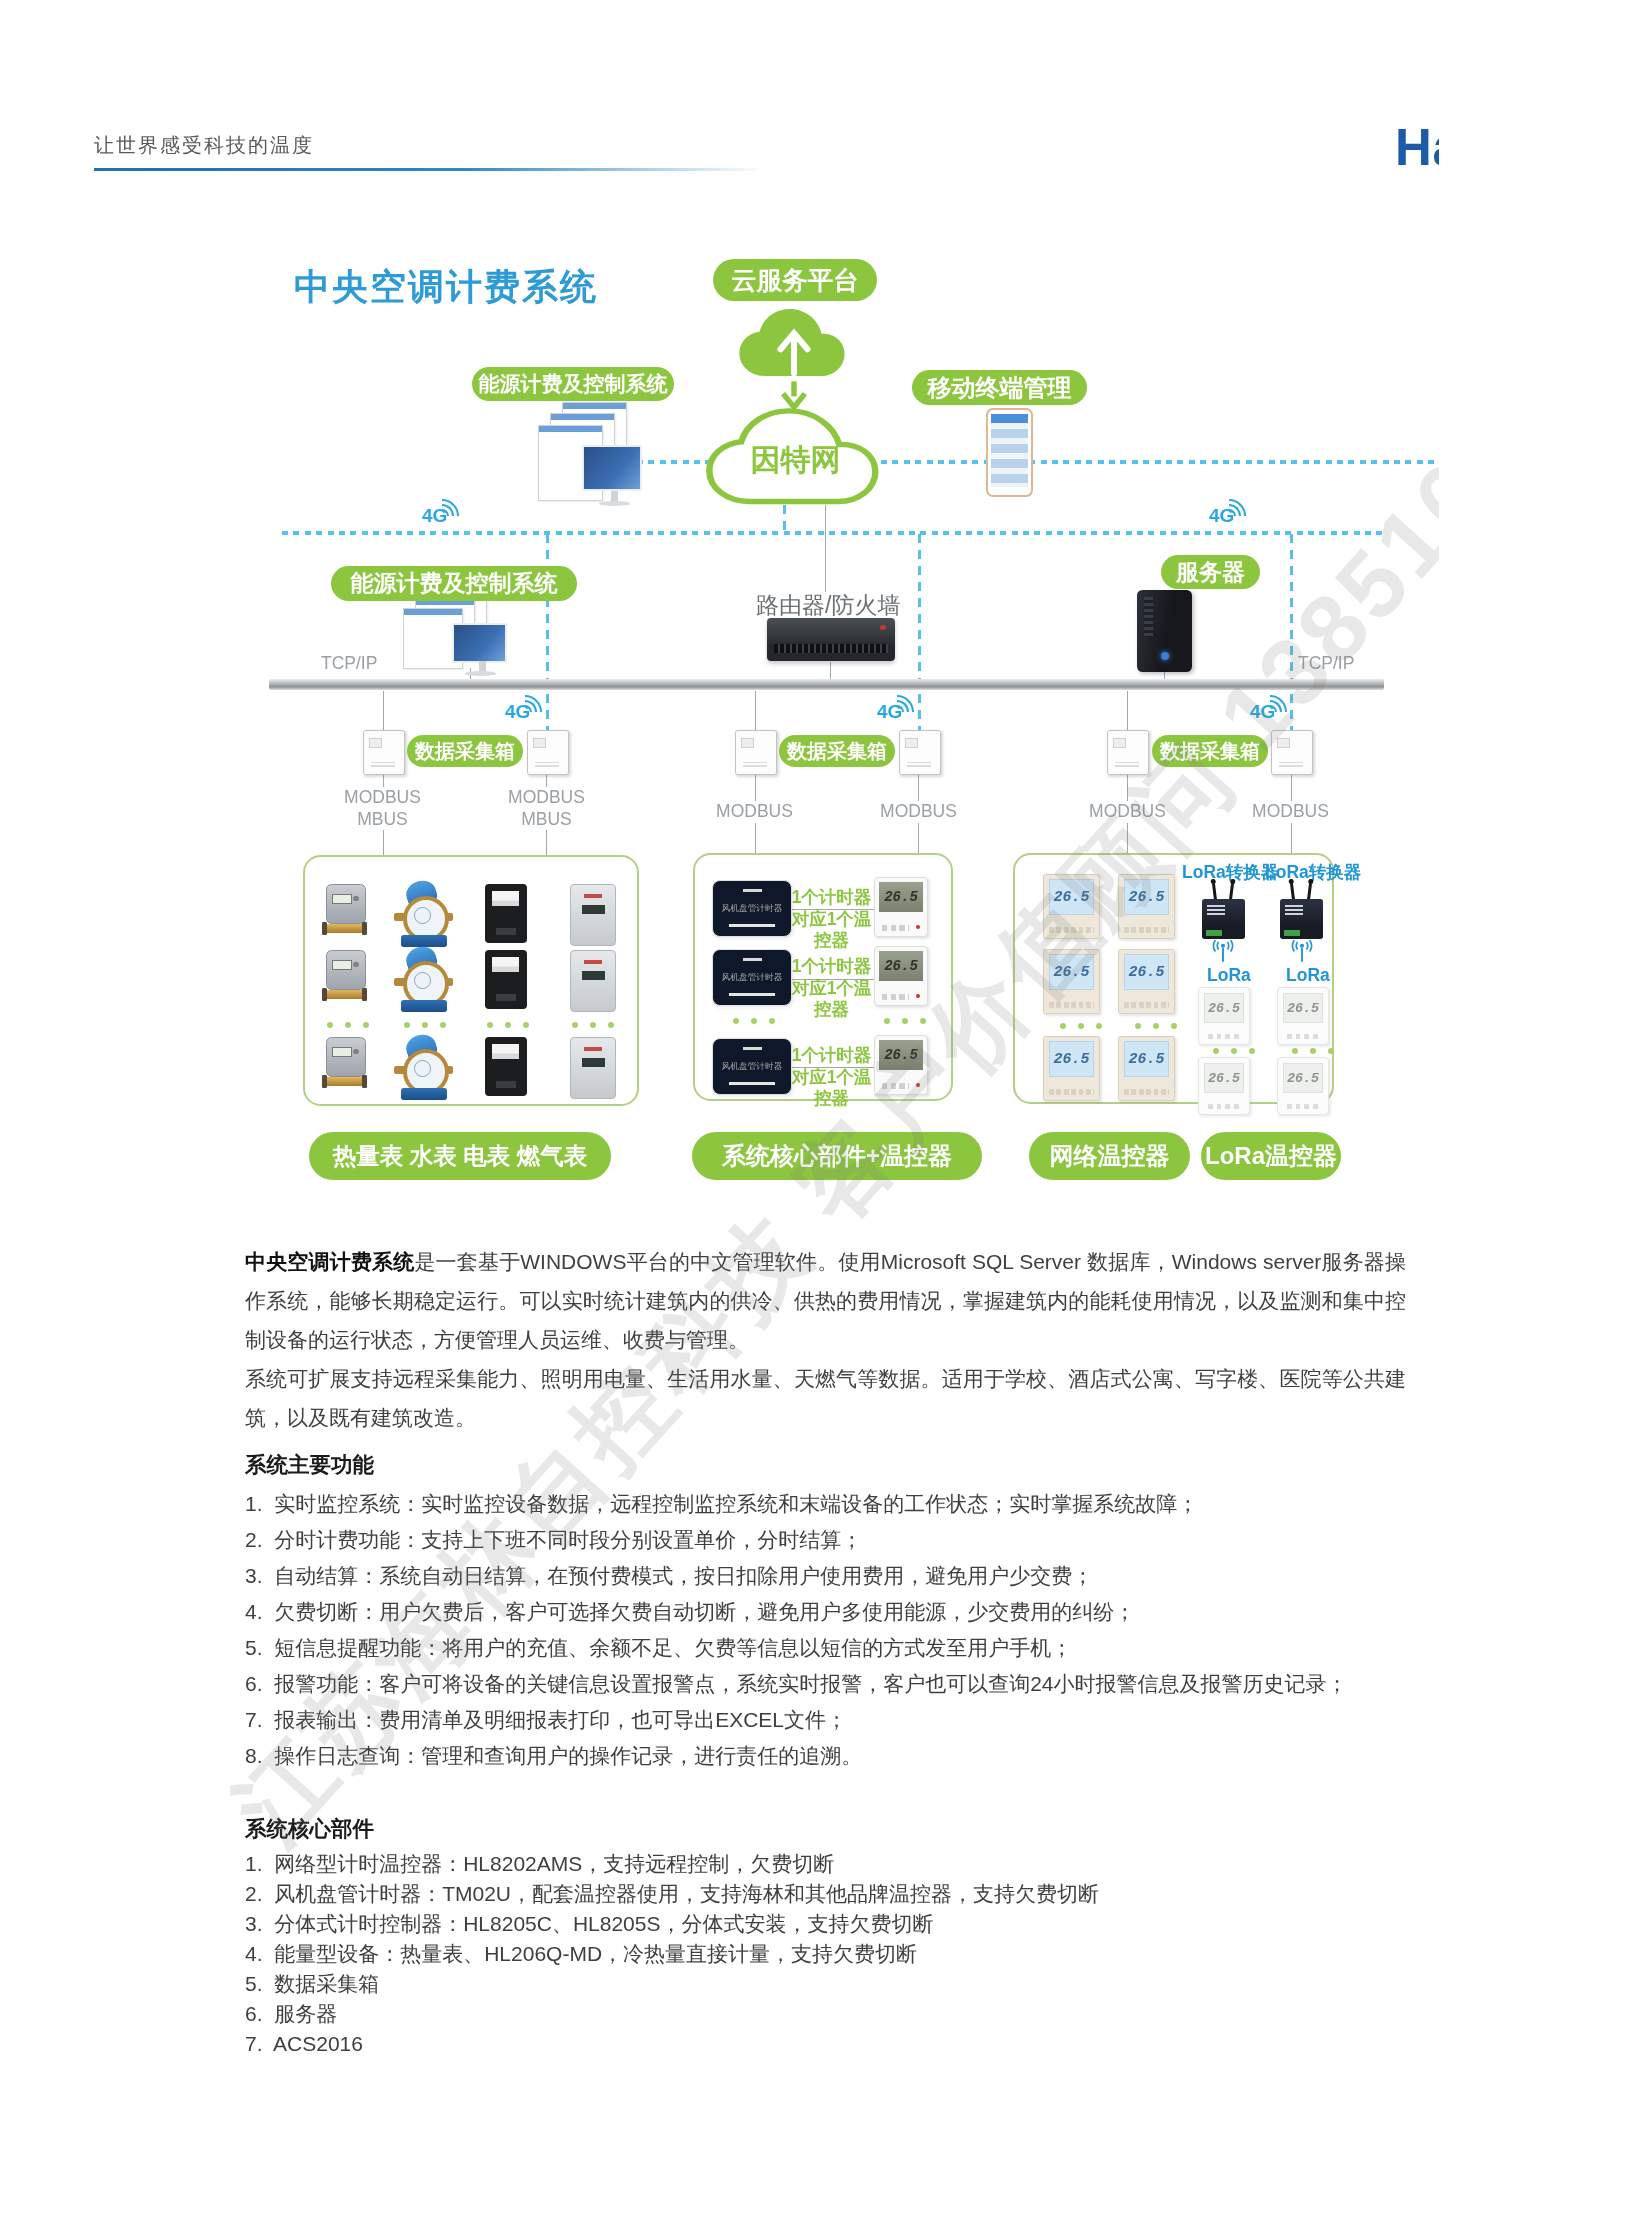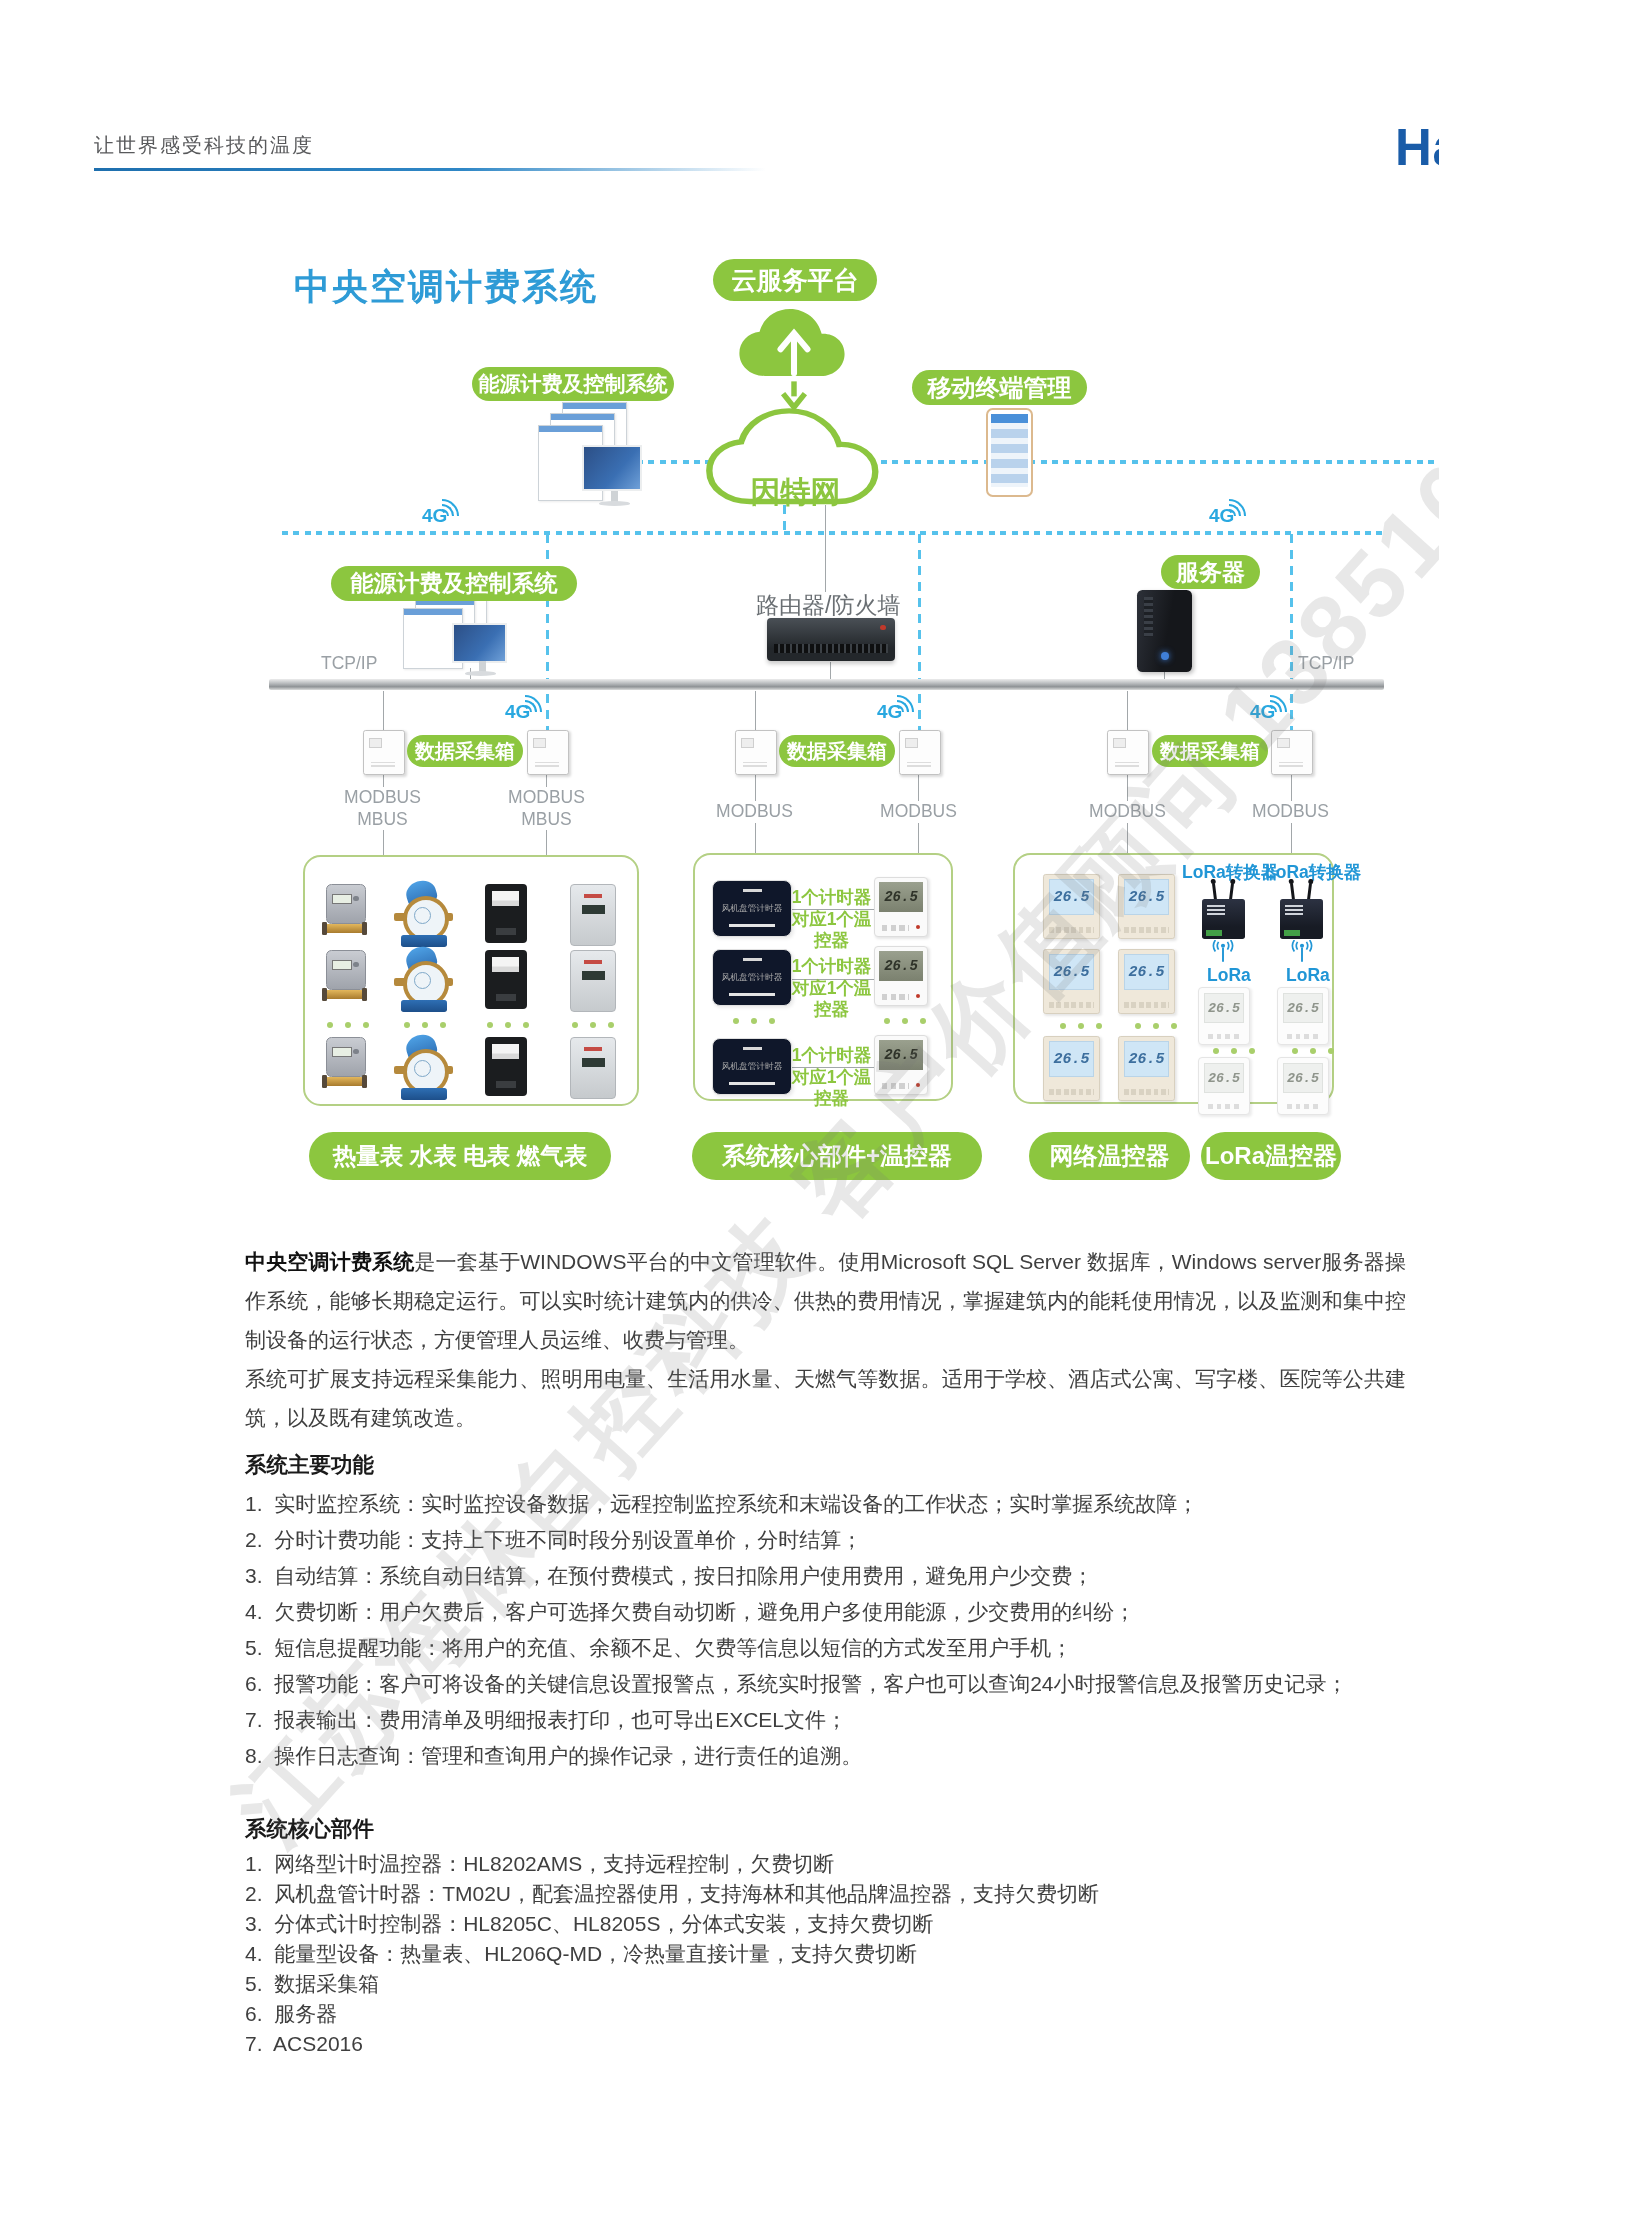--- a/index.html
+++ b/index.html
@@ -29,21 +29,21 @@
   
   .fourg{position:absolute;width:39px;height:30px;z-index:4;}
   .fourg b{position:absolute;left:0;bottom:0;font-size:19px;font-weight:bold;color:#29a8e0;text-align:right;}
   .fourg .sig{position:absolute;left:20px;bottom:10.7px;width:17.5px;height:17.5px;}
   .fourg .sig i{position:absolute;left:0;bottom:0;border:2px solid #29a8e0;border-left:none;border-bottom:none;
         border-top-right-radius:100%;}
   .fourg .sig i:nth-child(1){width:5.4px;height:5.4px;}
   .fourg .sig i:nth-child(2){width:10px;height:10px;}
   .fourg .sig i:nth-child(3){width:15px;height:15px;}
   
-  .cloud-label-txt{position:absolute;width:100%;text-align:center;color:#8cc63f;font-weight:bold;z-index:3;margin-top:32px;}
+  .cloud-label-txt{position:absolute;width:100%;text-align:center;color:#8cc63f;font-weight:bold;z-index:3;}
   
   .monitors{position:absolute;z-index:2;}
   .monitors .mp{position:absolute;background:linear-gradient(#6a9fd8 0 6px,#fff 6px);border:1.3px solid #cdd3d8;
         box-shadow:0.7px 0.7px 2px rgba(0,0,0,.08);}
   .monitors .mfront{position:absolute;background:linear-gradient(130deg,#2c4f86,#3a6fb3 60%,#6fa0d8);border:2px solid #eceeef;}
   .monitors .mstand{position:absolute;width:6.7px;height:10.7px;background:#cfd3d6;}
   .monitors .mbase{position:absolute;width:31px;height:4.7px;background:#d8dbde;border-radius:50%;}
   .router{position:absolute;width:128px;height:43px;border-radius:4px;z-index:2;
         background:linear-gradient(#4a5056,#23272b 70%);box-shadow:0 2.7px 4px rgba(0,0,0,.2);}
   .router:before{content:"";position:absolute;left:6.7px;right:6.7px;bottom:8px;height:9.4px;

